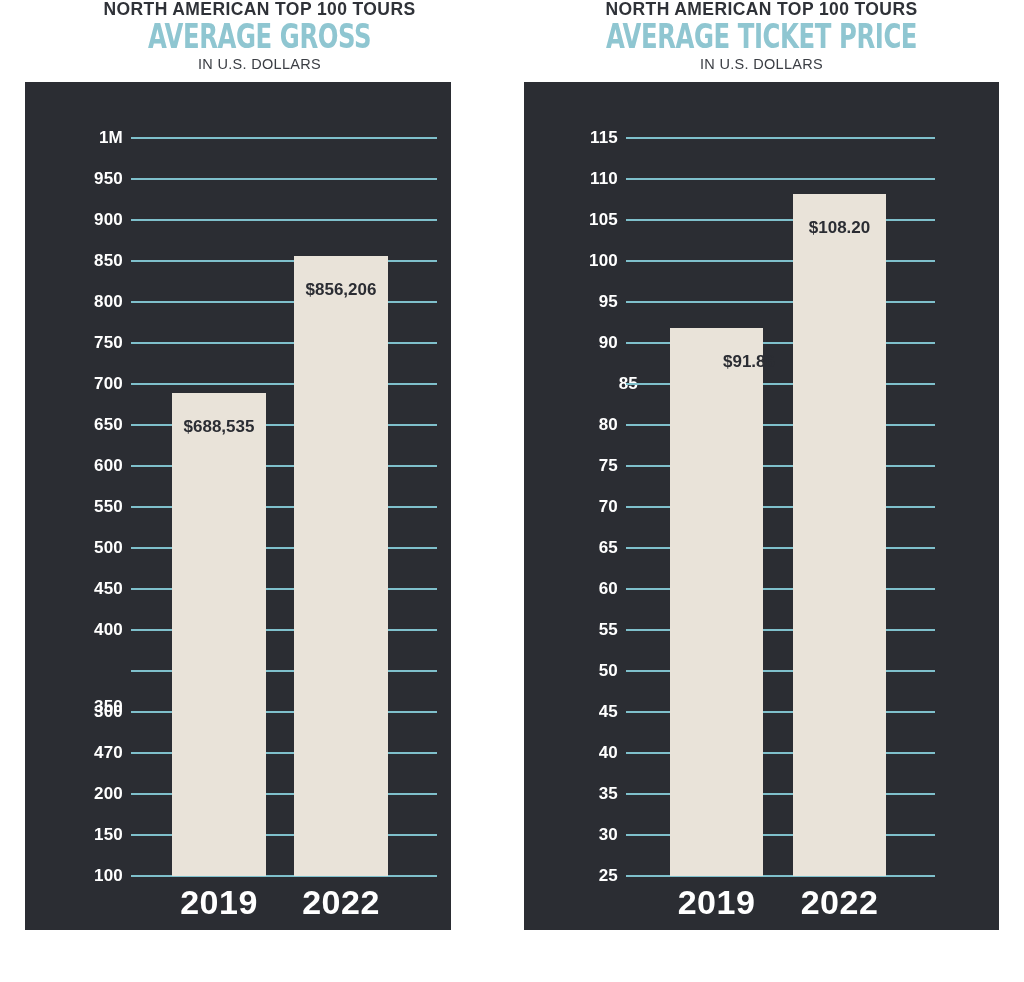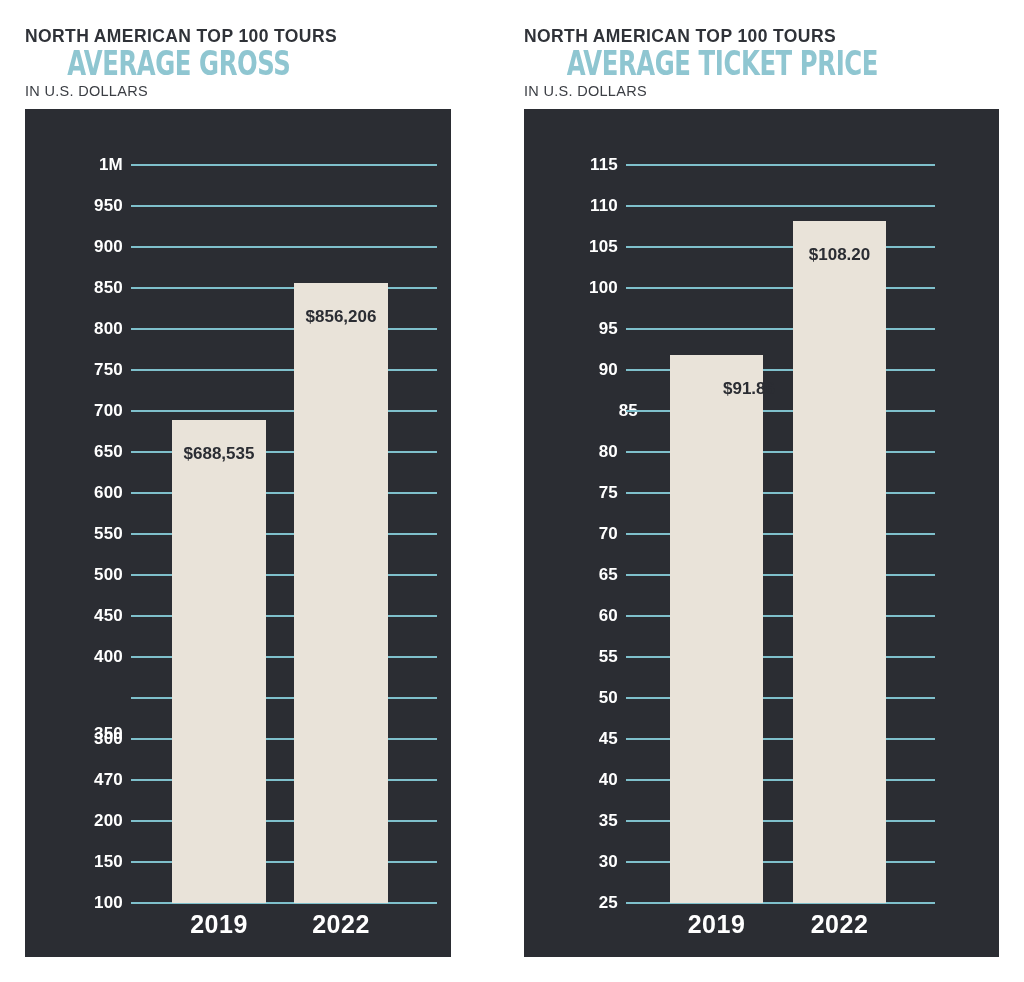--- a/index.html
+++ b/index.html
@@ -20,22 +20,21 @@
     background: #ffffff;
   }
   .panel-wrap {
     position: absolute;
     top: 0;
   }
   .panel-wrap.left  { left: 25px;  width: 469px; }
   .panel-wrap.right { left: 524px; width: 475px; }
 
   .titles {
-    text-align: left;
-    padding-top: 27px;
+    text-align: center;
   }
   .title-top {
     font-size: 17.5px;
     font-weight: bold;
     letter-spacing: 0.4px;
     color: #2f3238;
     line-height: 1.05;
     white-space: nowrap;
   }
   .title-main {
@@ -108,21 +107,21 @@
     position: absolute;
     font-size: 17px;
     font-weight: bold;
     color: #2b2d33;
     letter-spacing: 0px;
     white-space: nowrap;
     text-align: center;
   }
   .cat-label {
     position: absolute;
-    font-size: 25px;
+    font-size: 34px;
     font-weight: bold;
     color: #ffffff;
     letter-spacing: 0.5px;
     text-align: center;
     white-space: nowrap;
   }
 </style>
 </head>
 <body>
 

